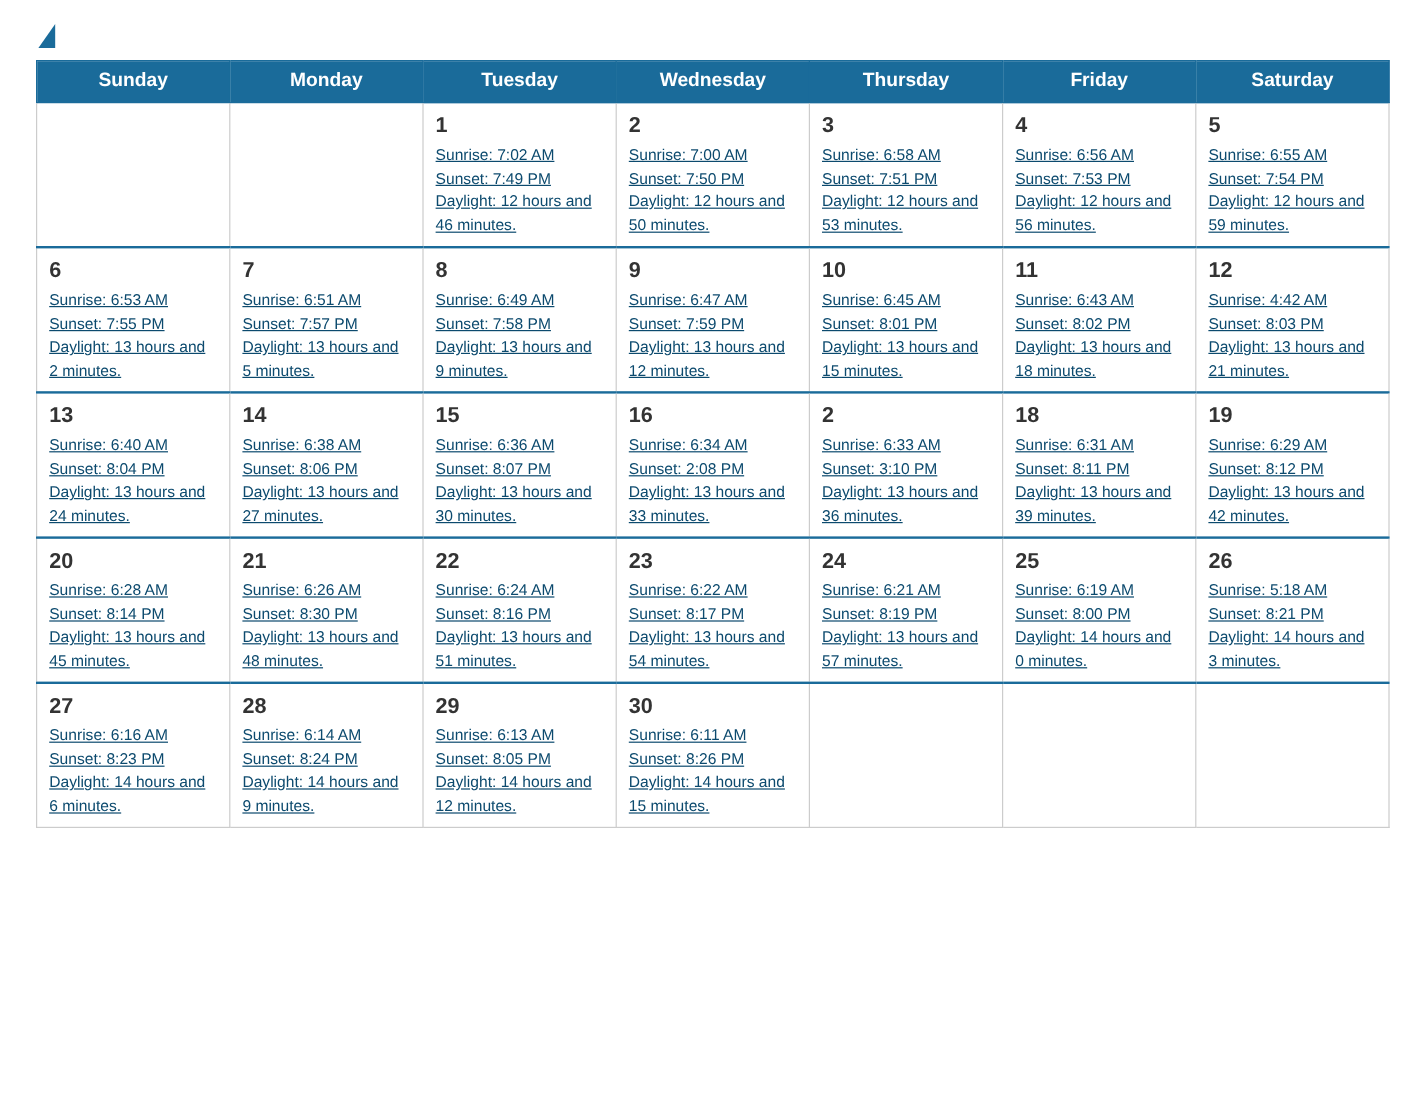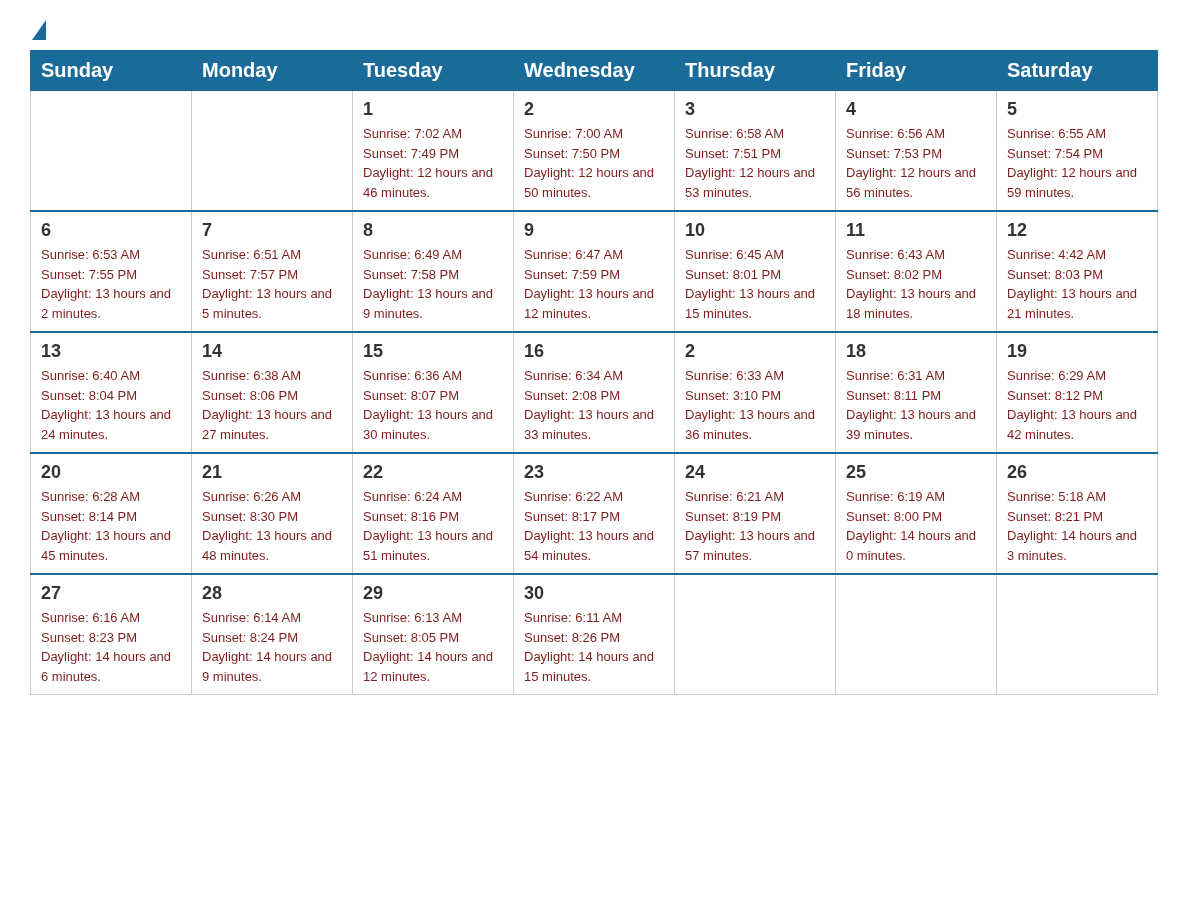--- a/index.html
+++ b/index.html
@@ -61,44 +61,45 @@
       margin-top: 4px;
     }
     .calendar {
       width: 100%;
       border-collapse: collapse;
       margin-top: 10px;
     }
     .calendar th {
       background-color: #1a6b9a;
       color: #fff;
-      text-align: left;
+      text-align: center;
       padding: 8px 10px;
-      font-size: 20px;
+      font-size: 16px;
       font-weight: bold;
       border: 1px solid #1a6b9a;
     }
     .calendar td {
       border: 1px solid #ccc;
       vertical-align: top;
       padding: 8px 10px;
       width: 14.28%;
       min-height: 100px;
     }
     .day-number {
       font-size: 18px;
       font-weight: bold;
       color: #333;
       display: block;
       margin-bottom: 4px;
     }
     .day-info {
       font-size: 13px;
-      color: #7f1d1d;
+      color: #0c4a6e;
       line-height: 1.5;
+      text-decoration: underline;
     }
     .empty-cell {
       background: #fff;
     }
     tr:not(:last-child) td {
       border-bottom: 2px solid #1a6b9a;
     }
   </style>
 </head>
 <body>

